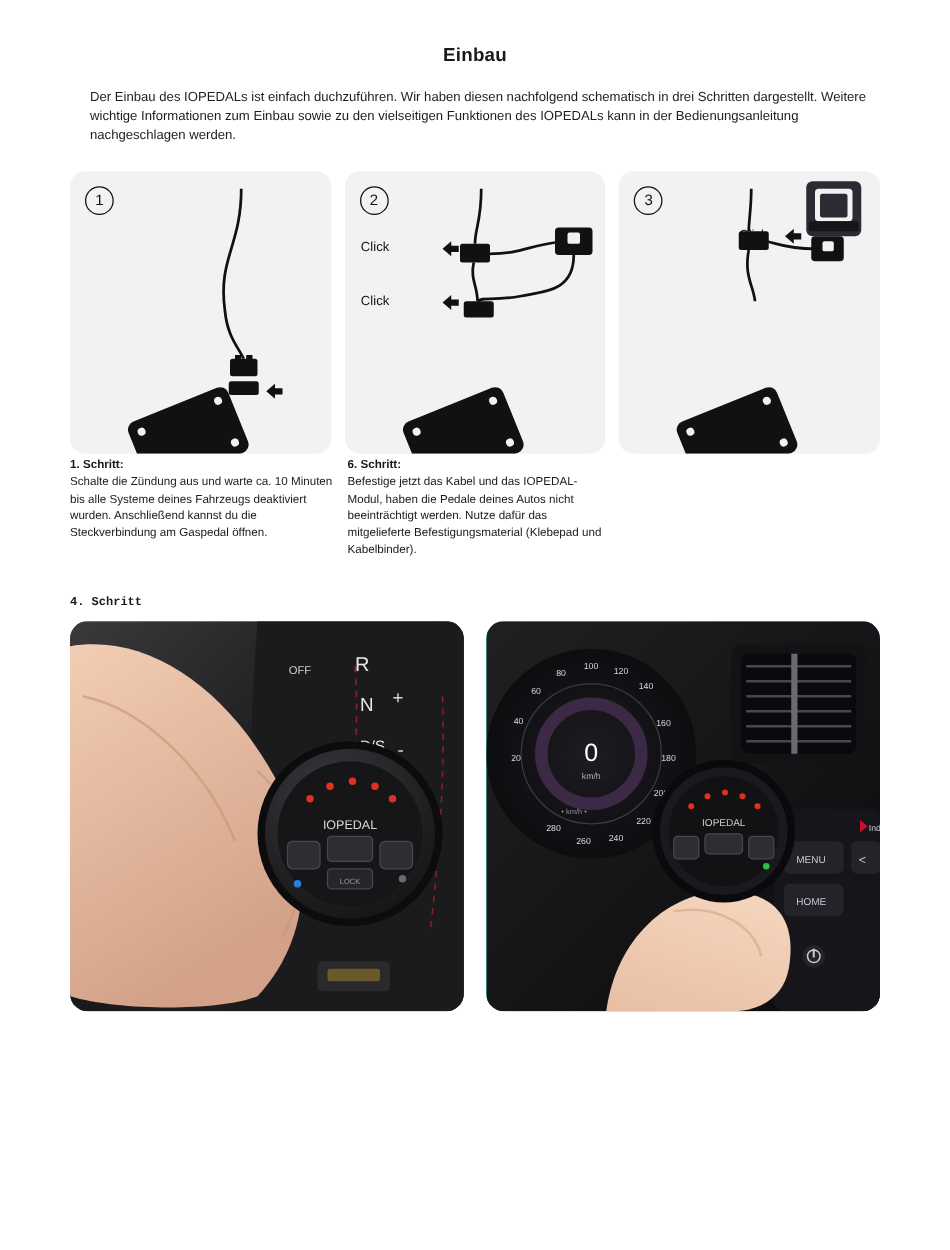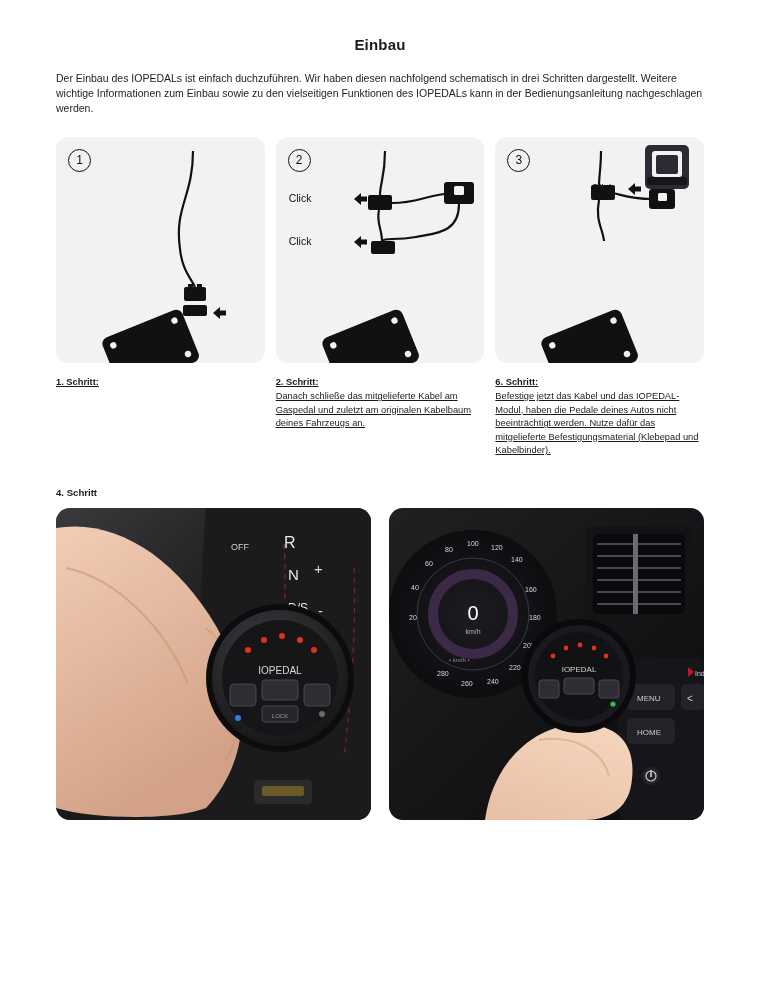--- a/index.html
+++ b/index.html
@@ -25,21 +25,21 @@
   .title {
     text-align: center;
     font-size: 15px;
     font-weight: bold;
     margin: 0 0 18px 0;
     letter-spacing: 0.2px;
   }
   .intro {
     font-size: 10.5px;
     line-height: 1.45;
-    margin: 0 0 20px 0;
+    margin: 0 0 20px 16px;
     color: #1d1d1d;
   }
 
   
   .figures {
     display: flex;
     gap: 11px;
   }
   .fig {
     width: 211px;
@@ -67,42 +67,42 @@
     position: absolute;
     font-size: 10.5px;
     color: #111;
     white-space: nowrap;
   }
 
   
   .captions {
     display: flex;
     gap: 11px;
-    margin-top: 13px;
-    text-decoration: underline;
+    margin-top: 2px;
   }
   .cap {
     width: 211px;
     font-size: 9.3px;
     line-height: 1.45;
   }
   .cap .h {
     font-weight: bold;
     display: block;
     margin-bottom: 1px;
   }
 
   
   .step4 {
     margin-top: 30px;
   }
   .step4 .h {
     font-weight: bold;
     font-size: 9.6px;
     display: block;
+    font-family: Liberation Mono, monospace;
   }
   .step4 .t {
     font-size: 9.6px;
     line-height: 1.5;
   }
 
   .photos {
     display: flex;
     gap: 18px;
     margin-top: 10px;
@@ -221,24 +221,21 @@
         <path d="M133 52 l7 -6 0 3.5 6 0 0 5 -6 0 0 3.5 z" fill="#111"></path>
       </svg>
       <div class="clicklbl" style="left:96px; top:45px;">Click</div>
     </div>
 
   </div>
 
   <div class="captions">
     <div class="cap">
       <span class="h">1. Schritt:</span>
-    </div>
-    <div class="cap">
-      <span class="h">2. Schritt:</span>
-      <span>Danach schließe das mitgelieferte Kabel am Gaspedal und zuletzt am originalen Kabelbaum deines Fahrzeugs an.</span>
+      <span>Schalte die Zündung aus und warte ca. 10 Minuten bis alle Systeme deines Fahrzeugs deaktiviert wurden. Anschließend kannst du die Steckverbindung am Gaspedal öffnen.</span>
     </div>
     <div class="cap">
       <span class="h">6. Schritt:</span>
       <span>Befestige jetzt das Kabel und das IOPEDAL-Modul, haben die Pedale deines Autos nicht beeinträchtigt werden. Nutze dafür das mitgelieferte Befestigungsmaterial (Klebepad und Kabelbinder).</span>
     </div>
   </div>
 
   <div class="step4">
     <span class="h">4. Schritt</span>
   </div>

